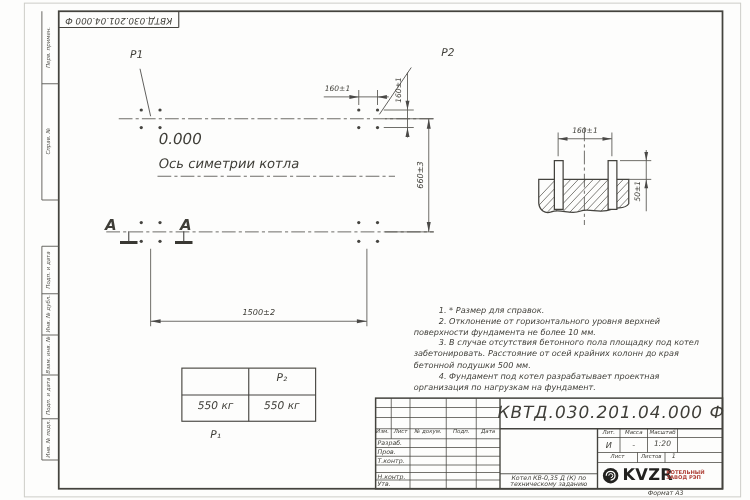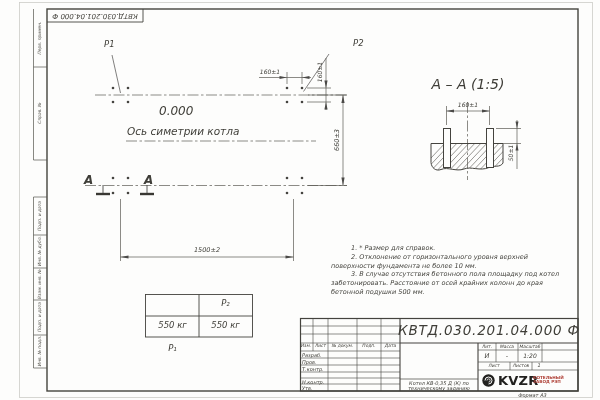--- a/index.html
+++ b/index.html
@@ -220,38 +220,38 @@
   <div class="t marginlab rot" style="left:40px;top:38px;">Перв. примен.</div>
   <div class="t marginlab rot" style="left:40px;top:113px;">Справ. №</div>
   <div class="t marginlab rot" style="left:40px;top:216px;">Подп. и дата</div>
   <div class="t marginlab rot" style="left:40px;top:251px;">Инв. № дубл.</div>
   <div class="t marginlab rot" style="left:40px;top:284px;">Взам. инв. №</div>
   <div class="t marginlab rot" style="left:40px;top:317px;">Подп. и дата</div>
   <div class="t marginlab rot" style="left:40px;top:351px;">Инв. № подл.</div>
 
   <div class="t" style="left:104px;top:40px;font-size:8.5px;text-align:right;">P1</div>
   <div class="t" style="left:325px;top:39px;font-size:8.5px;margin-left:28px;">P2</div>
-  <div class="t" style="left:127px;top:105px;font-size:12px;margin-left:32px;">0.000</div>
+  <div class="t" style="left:127px;top:105px;font-size:12px;">0.000</div>
   <div class="t" style="left:127px;top:126px;font-size:10.5px;">Ось симетрии котла</div>
   <div class="t" style="left:84px;top:174px;font-size:12px;font-weight:bold;">А</div>
   <div class="t" style="left:144px;top:174px;font-size:12px;font-weight:bold;">А</div>
 
   <div class="t ctr" style="left:167px;top:247px;width:80px;font-size:6.5px;">1500±2</div>
   <div class="t rot" style="left:337px;top:140px;font-size:6.5px;">660±3</div>
   <div class="t ctr" style="left:256px;top:69px;width:28px;font-size:6px;">160±1</div>
   <div class="t rot" style="left:320px;top:72px;font-size:6px;">160±1</div>
 
-  <div class="t ctr" style="left:408px;top:77px;width:120px;font-size:14px;">А – А (1:5)</div>
   <div class="t ctr" style="left:448px;top:102px;width:40px;font-size:6px;">160±1</div>
   <div class="t rot" style="left:511px;top:153px;font-size:6px;">50±1</div>
 
   <div class="t wrap notes" style="left:331px;top:244px;width:240px;font-size:6.5px;line-height:8.8px;">
     <p>1. * Размер для справок.</p>
     <p>2. Отклонение от горизонтального уровня верхней поверхности фундамента не более 10 мм.</p>
     <p>3. В случае отсутствия бетонного пола площадку под котел забетонировать. Расстояние от осей крайних колонн до края бетонной подушки 500 мм.</p>
+    <p>4. Фундамент под котел разрабатывает проектная организация по нагрузкам на фундамент.</p>
   </div>
 
   <div class="t ctr" style="left:146px;top:299px;width:53px;font-size:8.5px;margin-top:45px;">P₁</div>
   <div class="t ctr" style="left:199px;top:299px;width:53px;font-size:8.5px;">P₂</div>
   <div class="t ctr" style="left:146px;top:321px;width:53px;font-size:8.5px;">550 кг</div>
   <div class="t ctr" style="left:199px;top:321px;width:53px;font-size:8.5px;">550 кг</div>
 
   <div class="t ctr" style="left:402px;top:319px;width:174px;height:23px;font-size:13.5px;letter-spacing:0.8px;">КВТД.030.201.04.000  Ф</div>
 
   <div class="t ctr" style="left:299px;top:344px;width:14px;font-size:4.4px;">Изм.</div>

